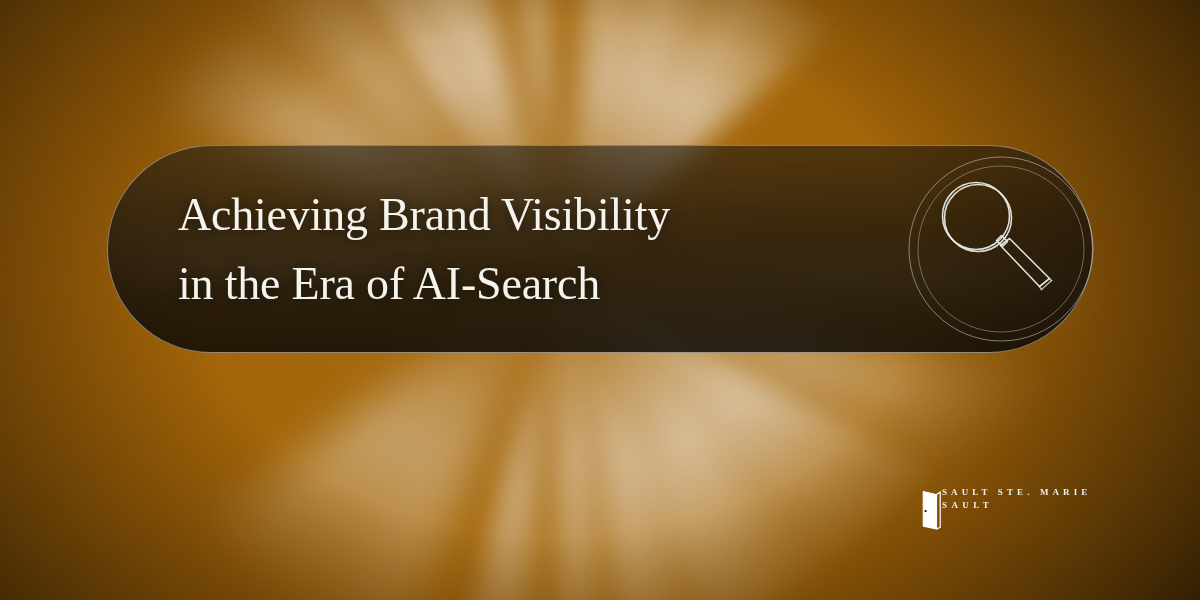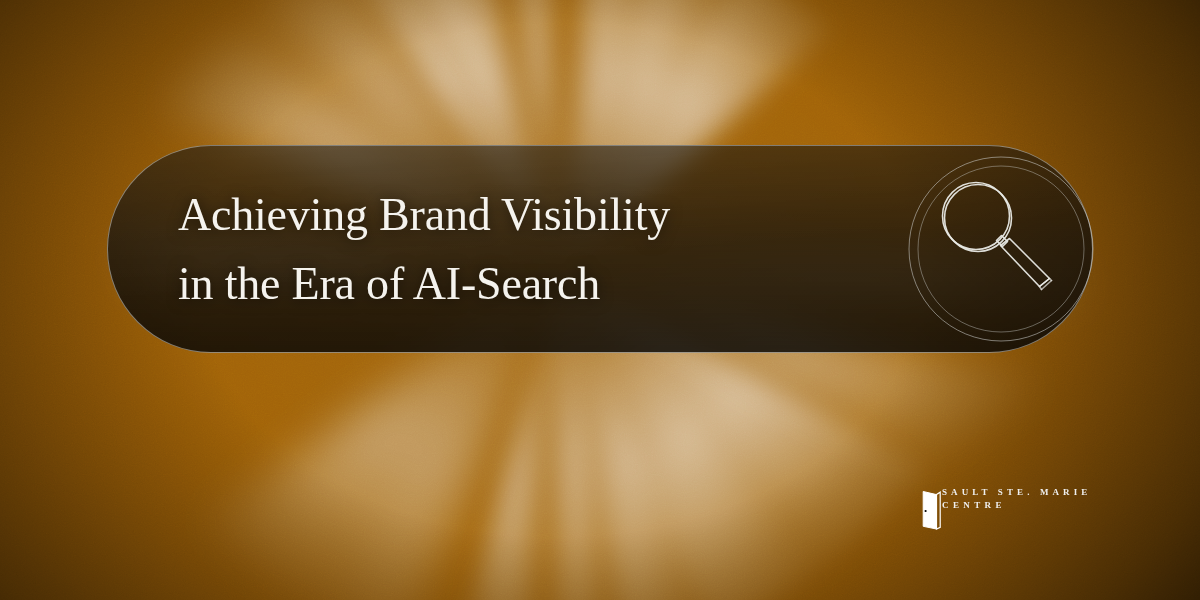--- a/index.html
+++ b/index.html
@@ -249,17 +249,17 @@
     <span class="ssm-door">
       <svg width="22" height="40" viewBox="0 0 22 40" aria-hidden="true">
         <path d="M3.2 1.5 L16.5 4.6 L16.5 39 L3.2 36.3 Z" fill="#FFFFFF"></path>
         <path d="M3.2 1.5 L16.5 4.6 L16.5 39 L3.2 36.3 Z" fill="none" stroke="#FFFFFF" stroke-width="1"></path>
         <path d="M16.5 4.6 L20.2 2.2 L20.2 37.4 L16.5 39 Z" fill="none" stroke="#FFFFFF" stroke-width="1.2"></path>
         <circle cx="5.6" cy="21" r="1.1" fill="#000000"></circle>
       </svg>
     </span>
     <span class="ssm-words">
       <span class="ssm-top">SAULT STE. MARIE</span>
-      <span class="ssm-bottom">CENTRE</span>
+      <span class="ssm-bottom">SAULT</span>
     </span>
   </div>
 
 </div>
 
 </body></html>

